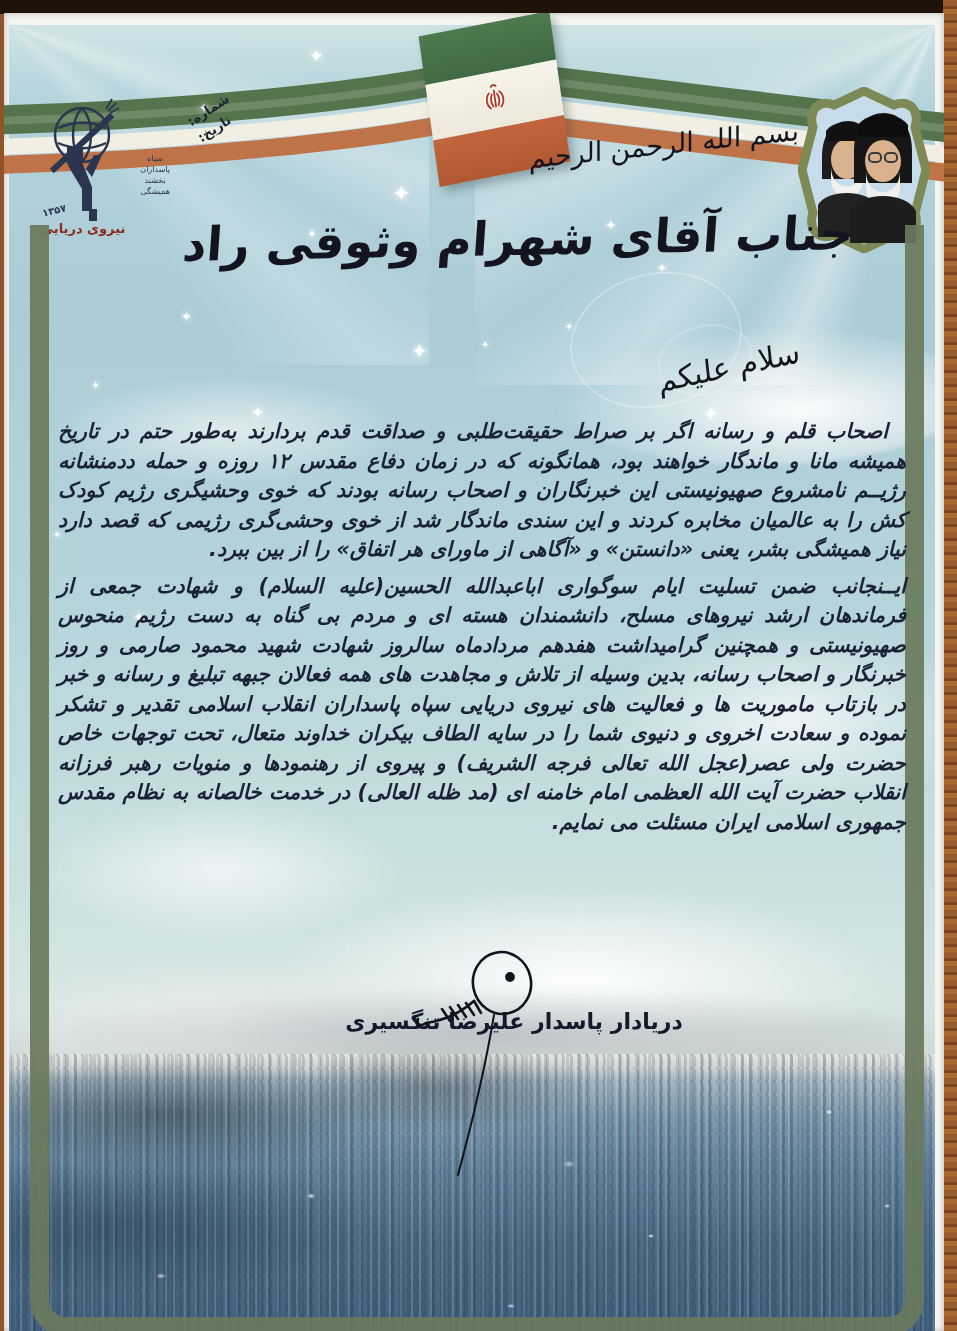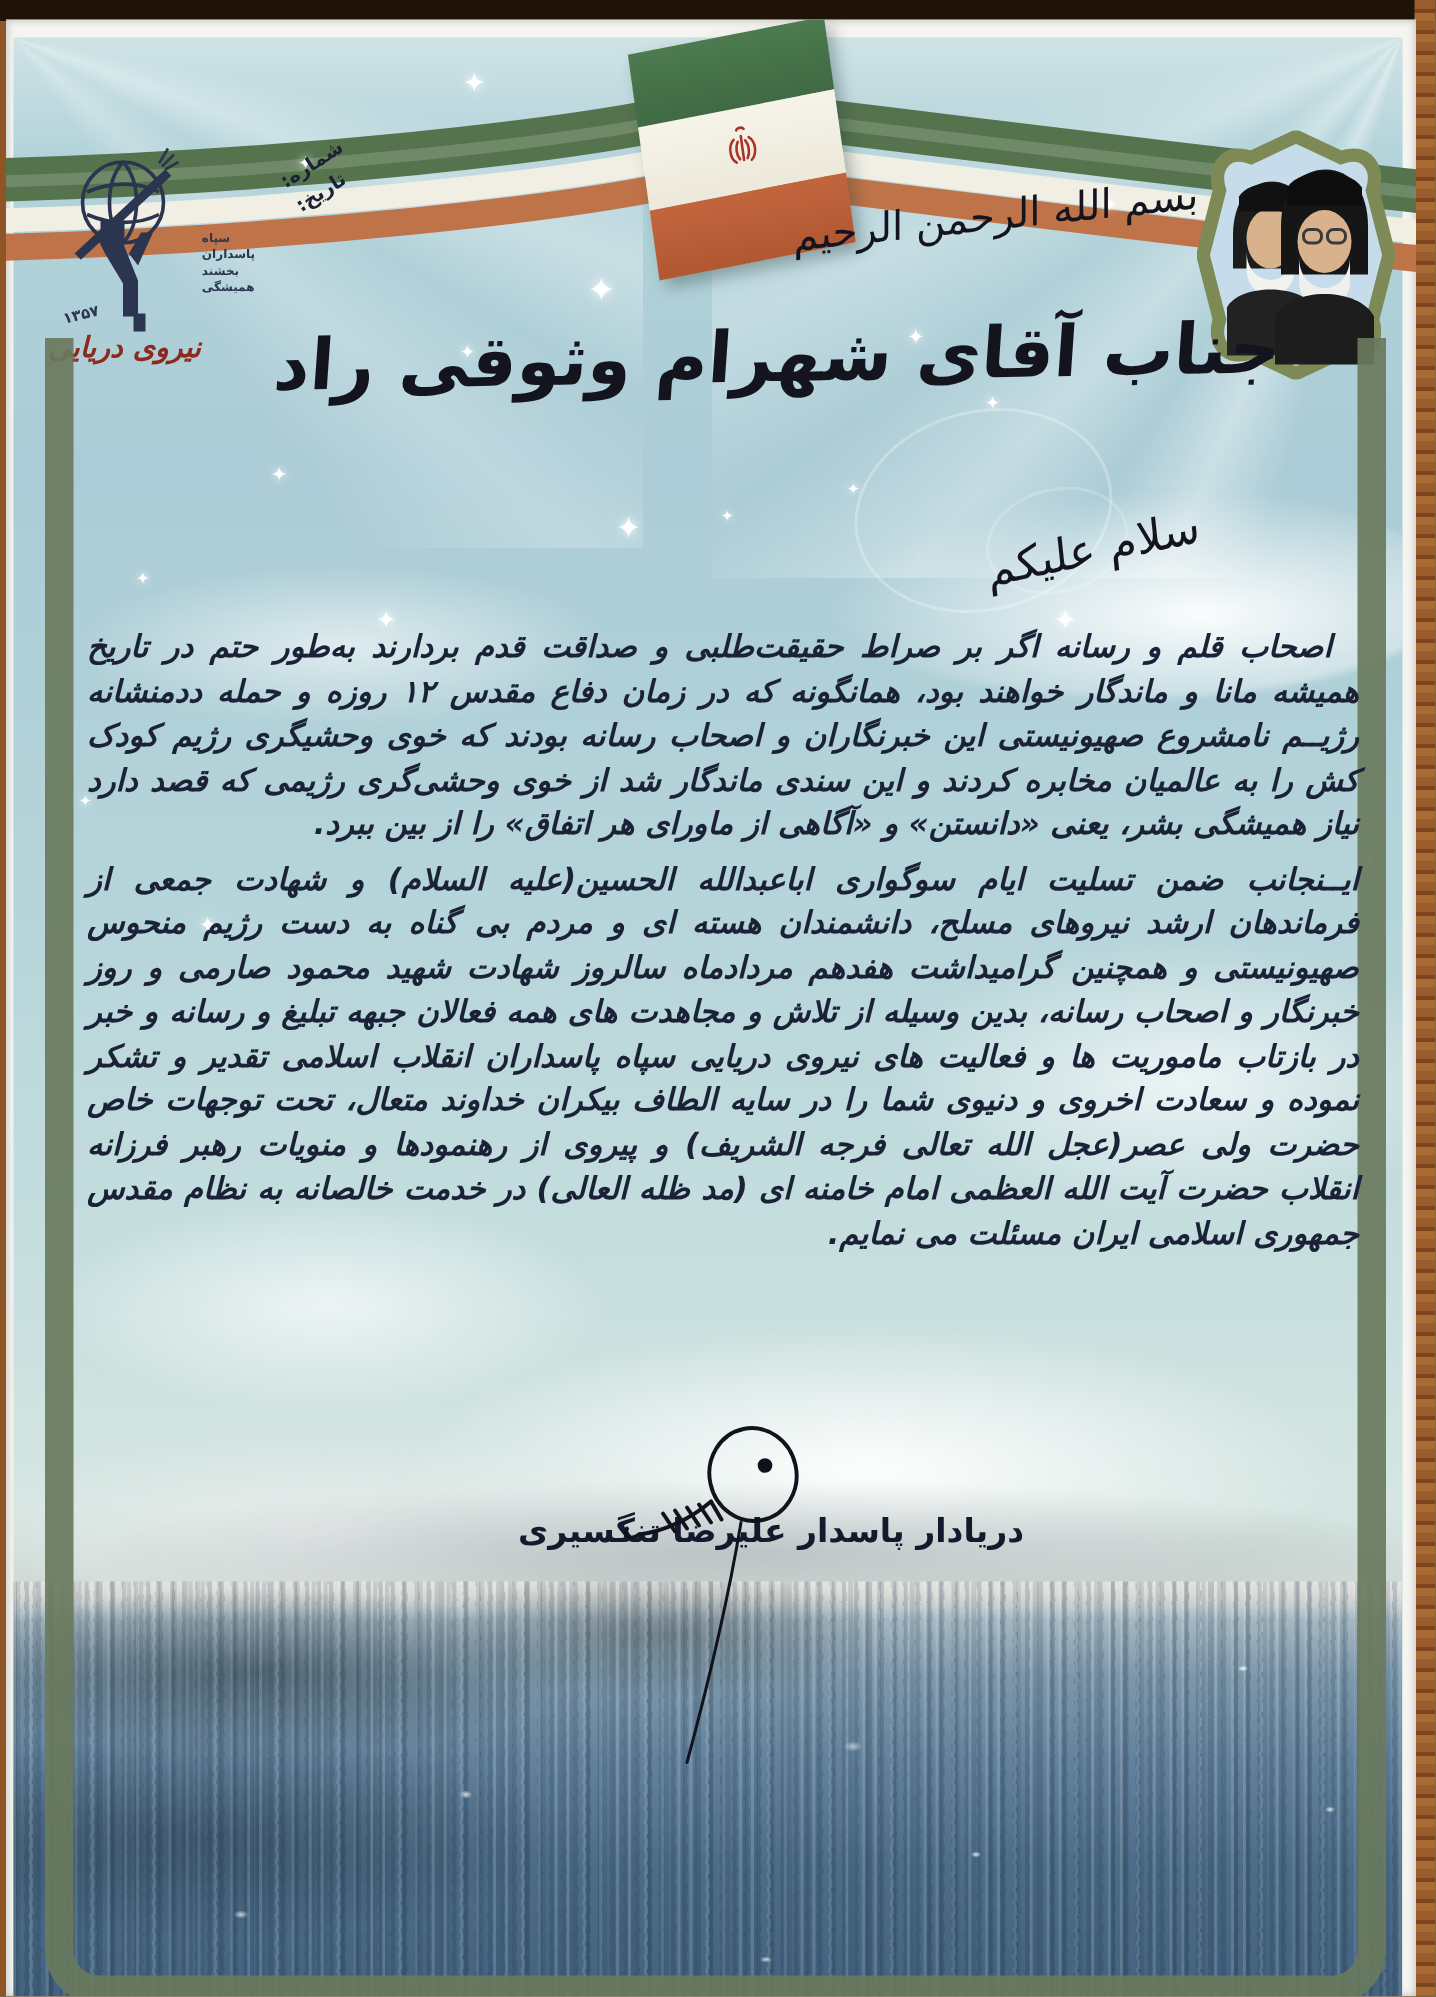--- a/index.html
+++ b/index.html
@@ -69,23 +69,23 @@
     transform:rotate(-8deg) skewY(-3deg);
     box-shadow:4px 6px 10px rgba(40,60,60,.35);
     display:flex;flex-direction:column;
   }
   .flag-tab .g{flex:0 0 32%;background:linear-gradient(180deg,#4d7a4f,#3f6a43);}
   .flag-tab .w{flex:0 0 37%;background:linear-gradient(180deg,#f6f3e9,#ece8da);display:flex;align-items:center;justify-content:center;}
   .flag-tab .r{flex:1;background:linear-gradient(180deg,#c2653e,#b05832);}
 
   
   .logo{position:absolute;left:22px;top:76px;width:150px;height:165px;z-index:3;color:#2b3550;}
-  .logo-org{position:absolute;right:6px;top:64px;font-size:8px;font-weight:bold;line-height:11px;text-align:left;color:#2b3550;}
+  .logo-org{position:absolute;right:6px;top:64px;font-size:8px;font-weight:normal;line-height:11px;text-align:center;color:#2b3550;}
   .logo-year{position:absolute;left:16px;top:116px;font-size:10px;font-weight:bold;transform:rotate(-14deg);color:#2b3550;}
-  .logo-force{position:absolute;left:2px;top:132px;width:110px;text-align:center;font-size:19px;font-weight:bold;color:#8d2a1e;font-style:italic;}
+  .logo-force{position:absolute;left:2px;top:132px;width:110px;text-align:center;font-size:13px;font-weight:bold;color:#8d2a1e;}
 
   
   .ref{
     position:absolute;left:186px;top:86px;z-index:3;
     transform:rotate(-33deg);font-size:13px;font-weight:bold;color:#1d2233;line-height:19px;text-align:right;
   }
 
   
   .portrait{position:absolute;left:794px;top:74px;width:132px;height:166px;z-index:3;}
 

